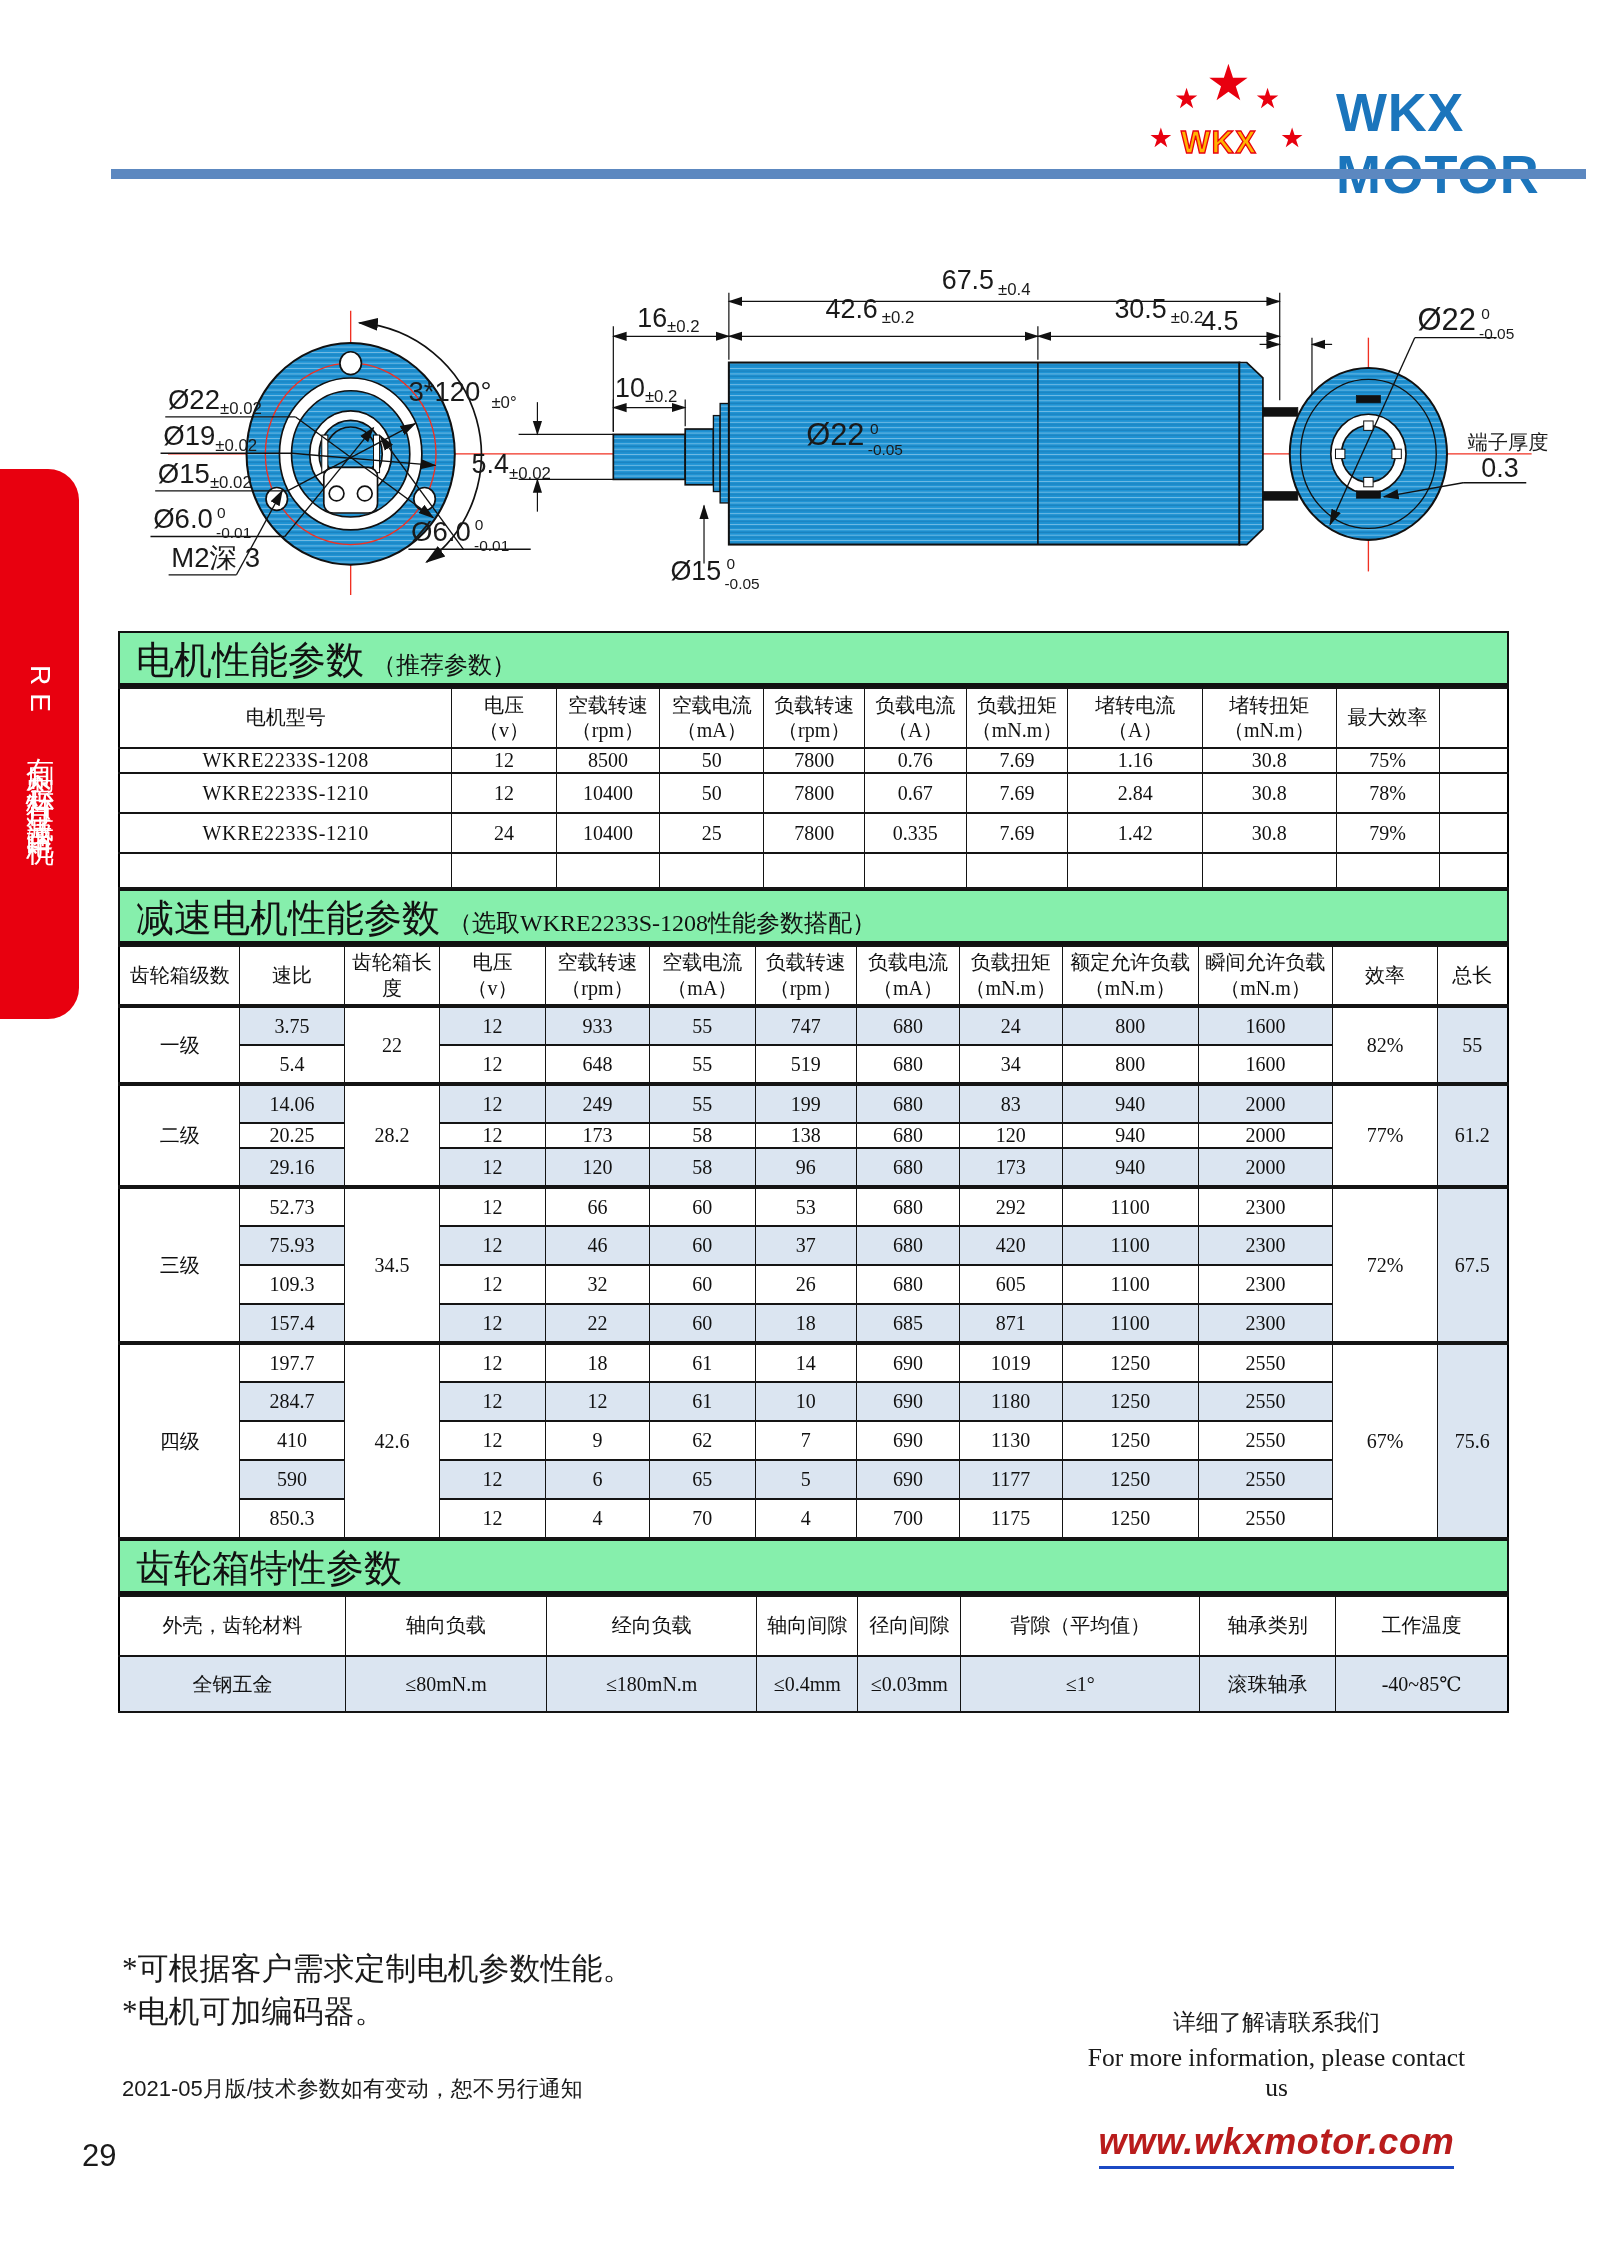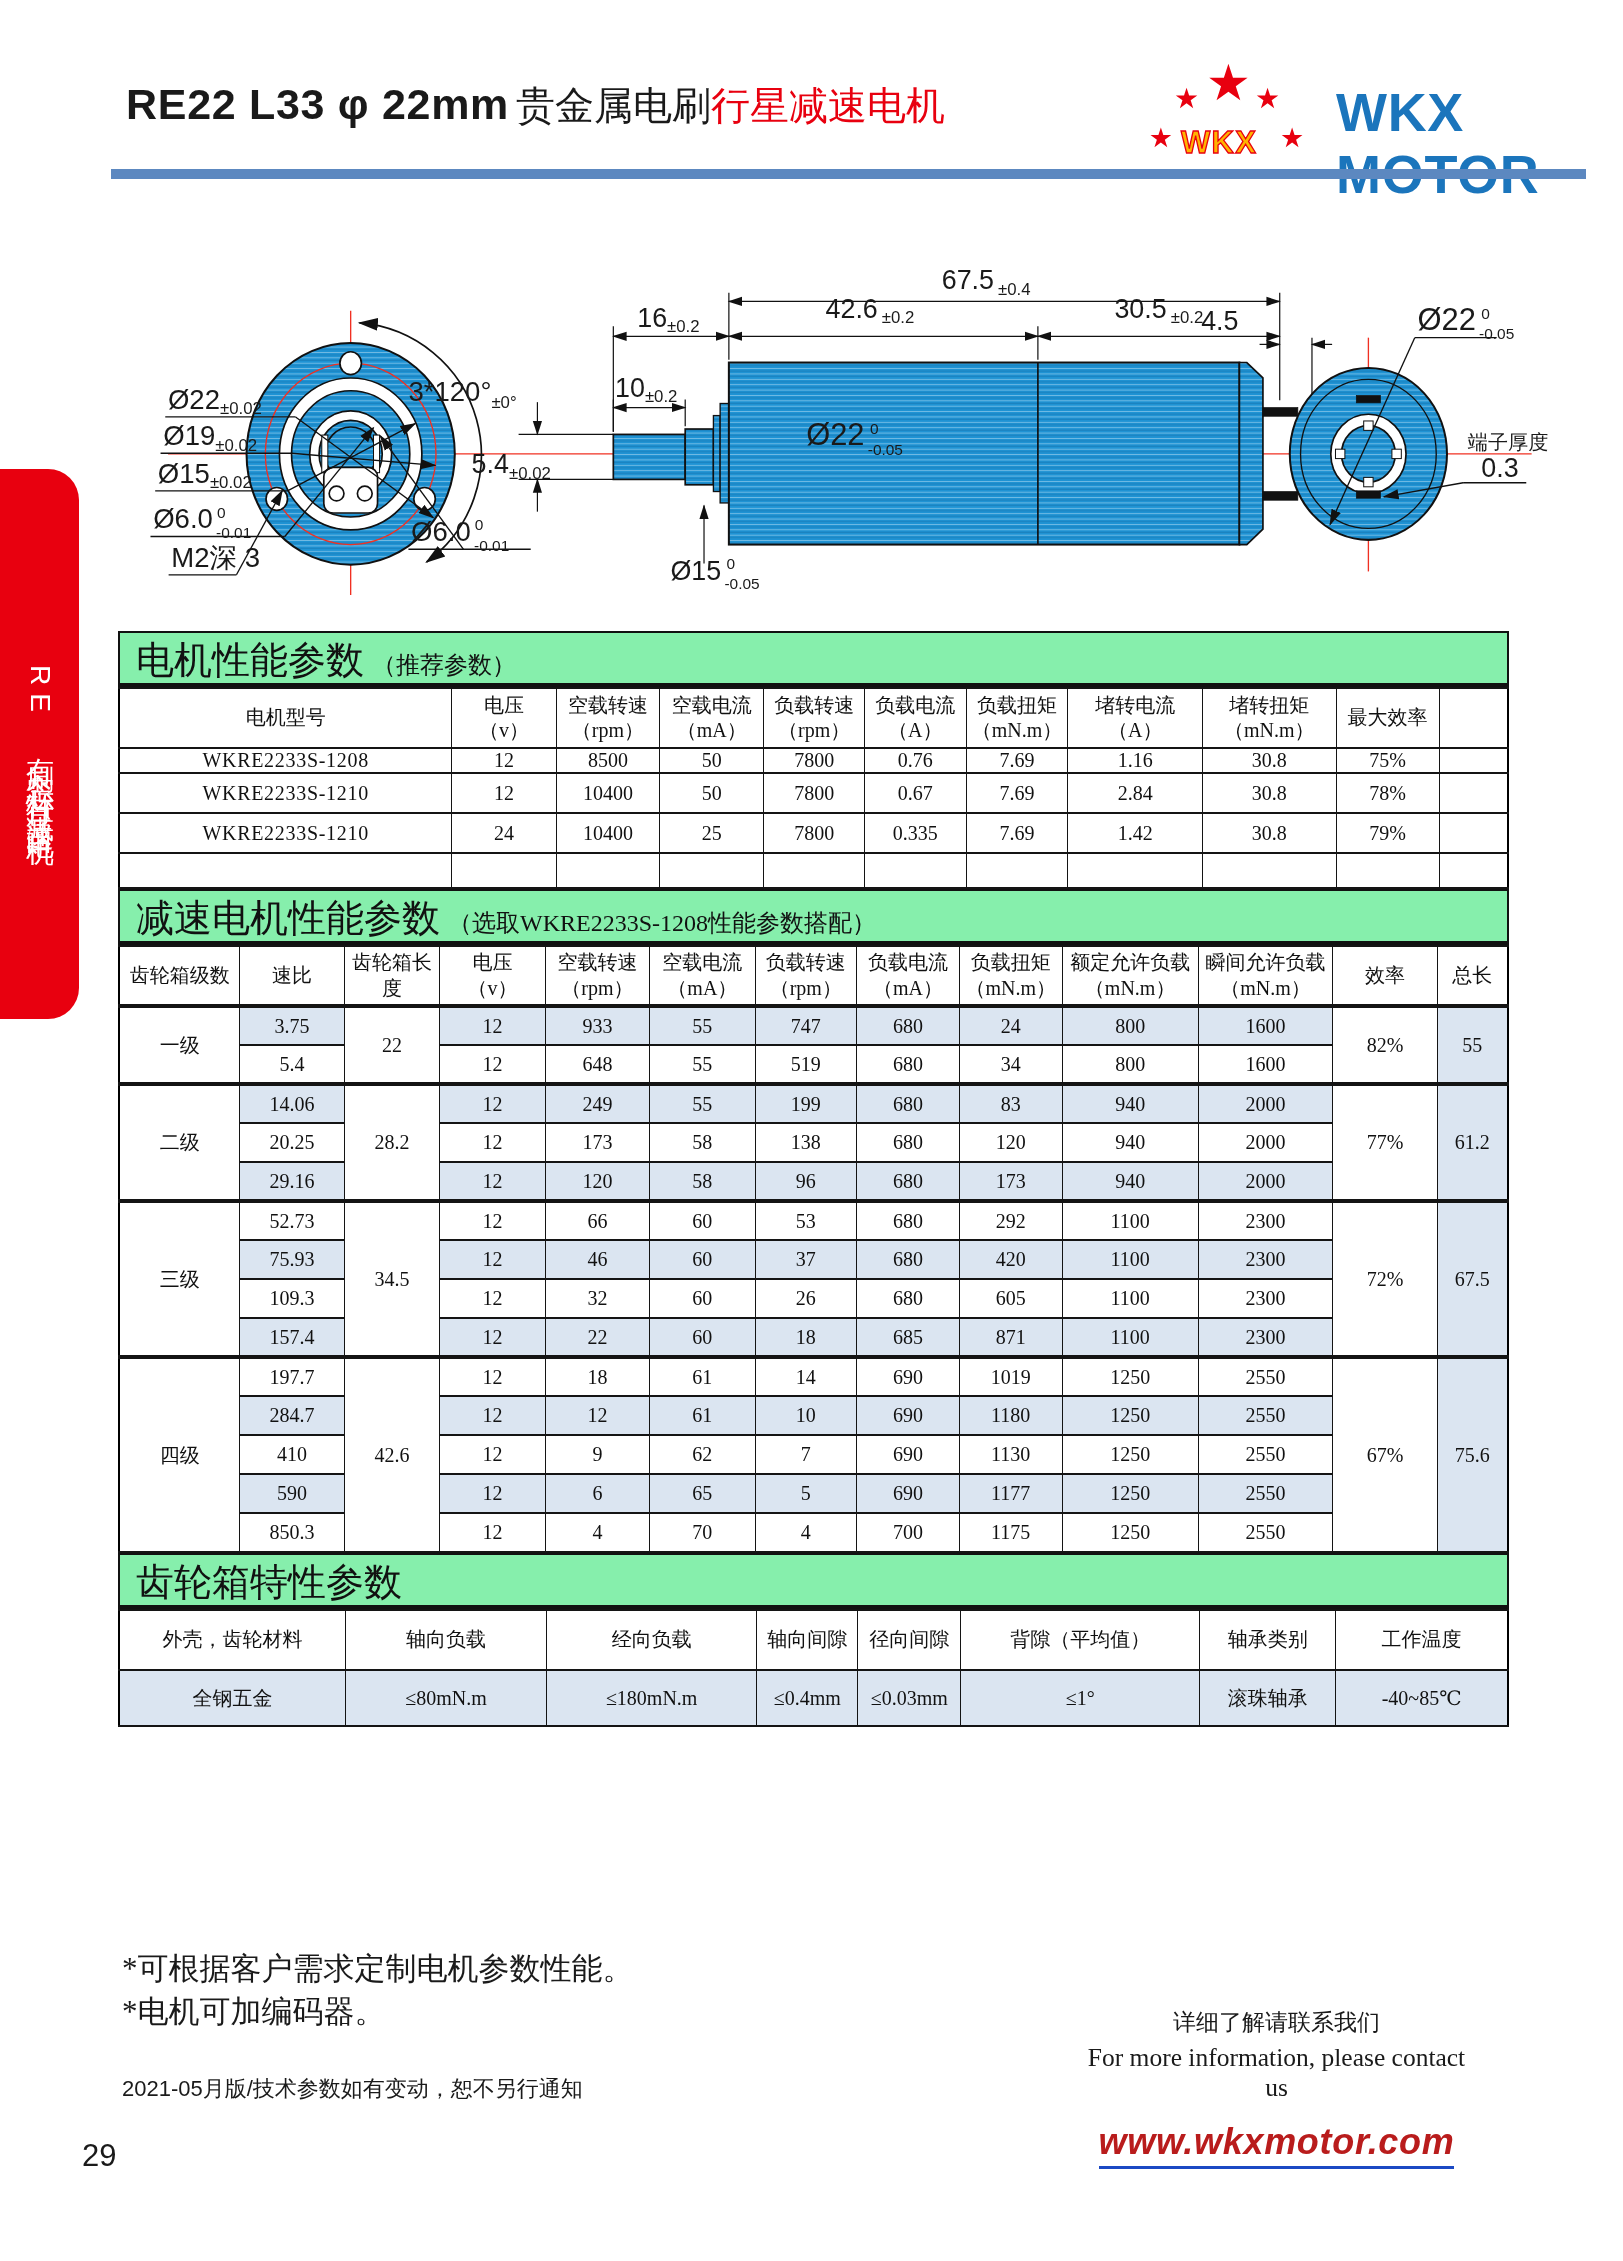--- a/index.html
+++ b/index.html
@@ -61,24 +61,20 @@
   .contact .site{display:inline-block;margin-top:18px;font-size:36px;font-weight:800;color:#b91c1c;
                  border-bottom:3.4px solid #1b49c4;padding-bottom:2.7px;letter-spacing:0.7px;
                  font-family:"Liberation Sans",sans-serif;text-decoration:none;font-style:italic;}
   .pageno{position:absolute;left:82px;top:2138px;font-size:31px;color:#1a1a1a;}
 </style>
 </head>
 <body>
 
 <div class="page">
 
-  <div class="hdr">
-    <span class="model">RE22 L33 φ 22mm</span>
-    <span class="cnblack">贵金属电刷</span><span class="cnred">行星减速电机</span>
-  </div>
   <div class="logo">
     <span class="star s-big">★</span>
     <span class="star s-l">★</span>
     <span class="star s-r">★</span>
     <span class="star s-bl">★</span>
     <span class="star s-br">★</span>
     <span class="wkx">WKX</span>
   </div>
   <div class="brand">WKX MOTOR</div>
   <div class="hbar"></div>
@@ -436,21 +432,21 @@
             <td class="alt">249</td>
             <td class="alt">55</td>
             <td class="alt">199</td>
             <td class="alt">680</td>
             <td class="alt">83</td>
             <td class="alt">940</td>
             <td class="alt">2000</td>
             <td rowspan="3">77%</td>
             <td class="alt" rowspan="3">61.2</td>
           </tr>
-          <tr style="height: 39px;">
+          <tr style="height: 25px;">
             <td>20.25</td>
             <td>12</td>
             <td>173</td>
             <td>58</td>
             <td>138</td>
             <td>680</td>
             <td>120</td>
             <td>940</td>
             <td>2000</td>
           </tr>

